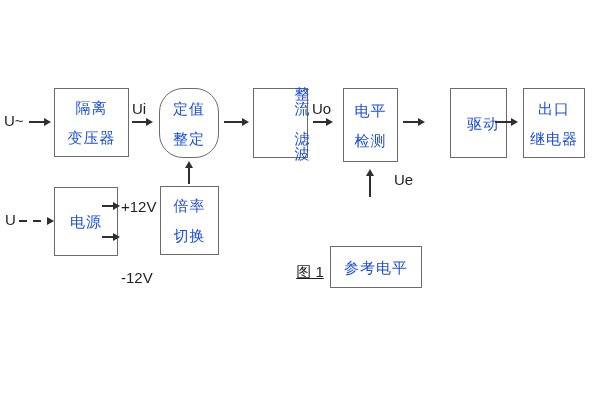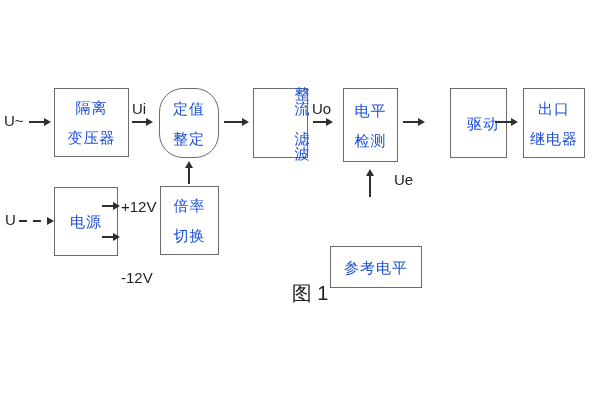--- a/index.html
+++ b/index.html
@@ -30,25 +30,26 @@
   .sig {
     position: absolute;
     font-size: 15px;
     line-height: 1;
     color: #1f1f1f;
     white-space: nowrap;
   }
   .caption {
     position: absolute;
     left: 280px;
-    top: 280px;
+    top: 263px;
     width: 60px;
     text-align: center;
-    font-size: 20px;
+    font-size: 15px;
     color: #1f1f1f;
+    text-decoration: underline;
   }
   .harrow {
     position: absolute;
     height: 1.5px;
     background: #2f2f2f;
   }
   .harrow::after {
     content: '';
     position: absolute;
     left: 100%;

